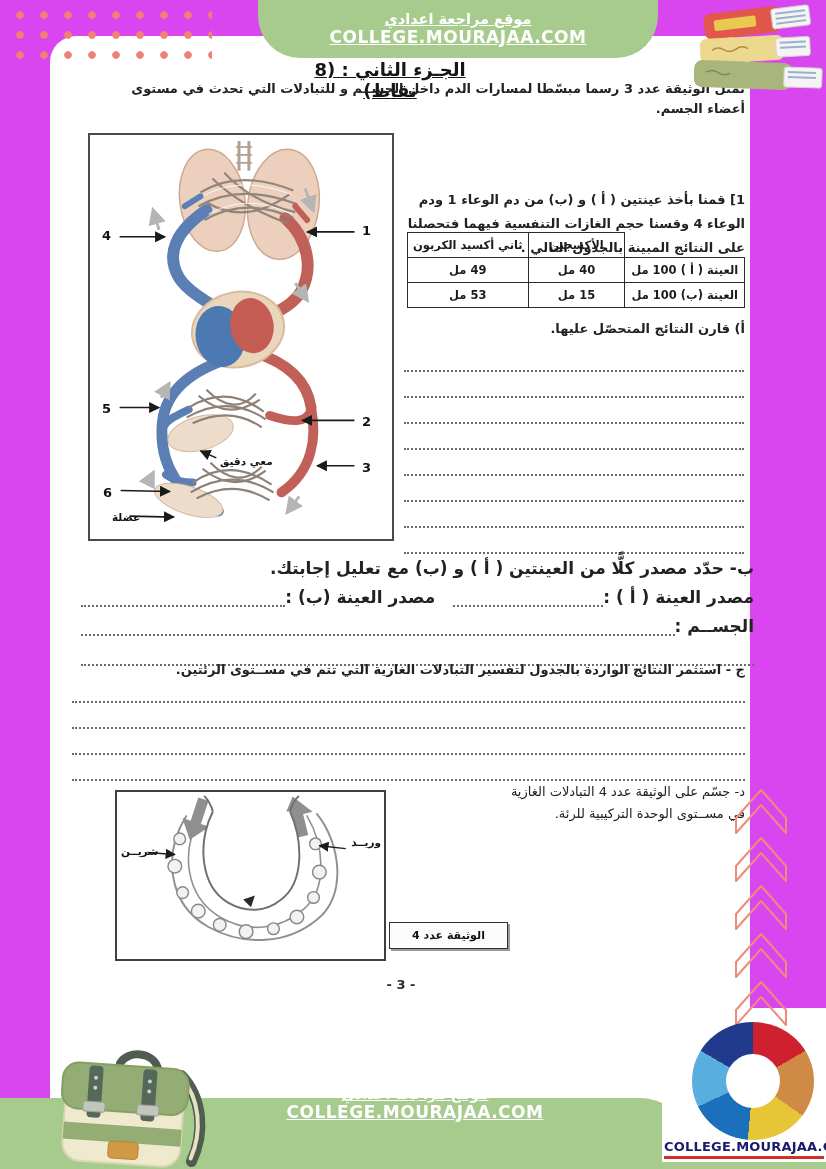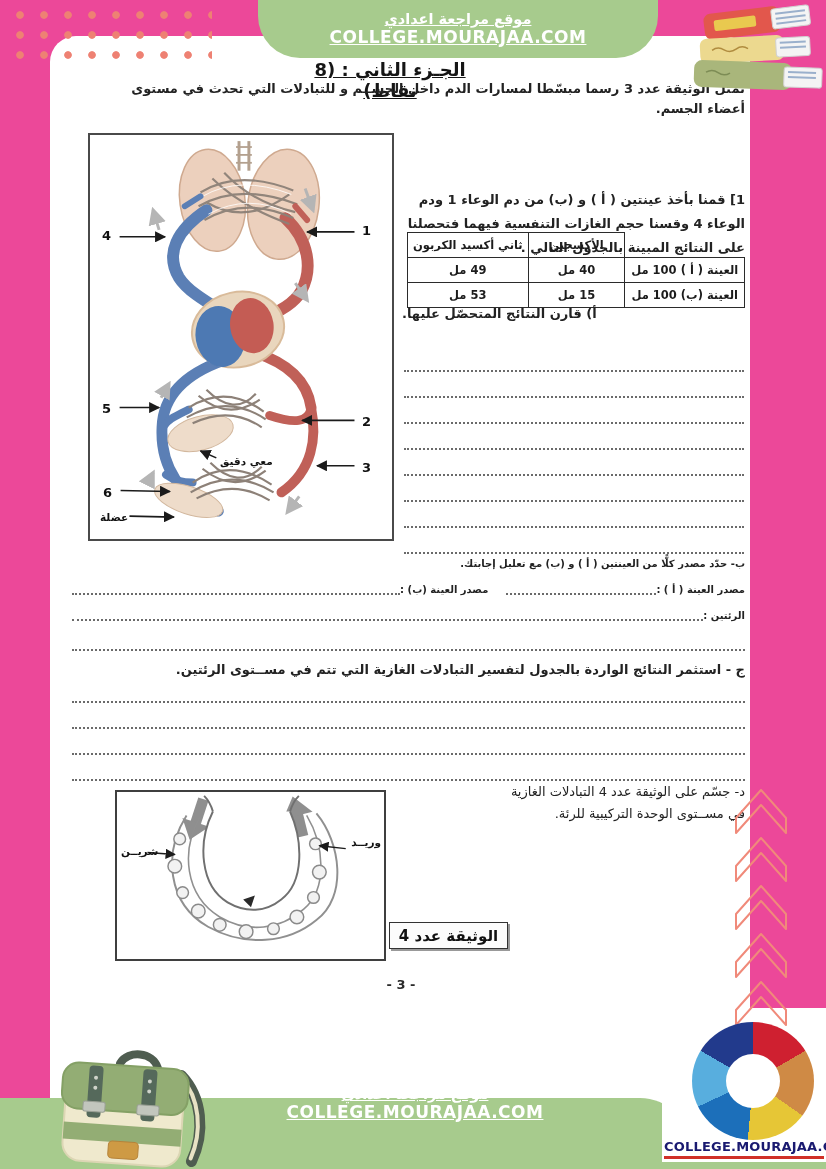--- a/index.html
+++ b/index.html
@@ -1,17 +1,17 @@
 <!DOCTYPE html>
 <html><head>
 <meta charset="utf-8">
 <style>
   html,body{margin:0;padding:0;}
   body{width:826px;height:1169px;font-family:"DejaVu Sans",sans-serif;}
-  .root{position:relative;width:826px;height:1169px;background:#ec4899;overflow:hidden;}
+  .root{position:relative;width:826px;height:1169px;background:#d946ef;overflow:hidden;}
 
   .white-card{position:absolute;left:50px;top:36px;width:700px;height:1069px;background:#ffffff;
     border-radius:26px 26px 0 0;z-index:1;}
 
   
   .header-tab{position:absolute;left:258px;top:0;width:400px;height:58px;background:#a7cb8d;
     border-radius:0 0 42px 42px;z-index:2;display:flex;flex-direction:column;align-items:center;justify-content:center;}
   .site-name{color:#ffffff;font-weight:bold;font-size:14.5px;text-decoration:underline;direction:rtl;}
   .site-url{color:#ffffff;font-weight:bold;font-size:17px;text-decoration:underline;letter-spacing:.5px;}
 
@@ -34,44 +34,44 @@
 
   .q1{position:absolute;left:402px;top:149px;width:343px;z-index:2;direction:rtl;text-align:right;
     font-weight:bold;font-size:13px;color:#222;line-height:1.85;margin-top:39px;}
 
   table.gas{position:absolute;left:407px;top:232px;width:338px;z-index:2;direction:rtl;
     border-collapse:collapse;font-size:11.5px;font-weight:bold;color:#1c1c1c;}
   table.gas th,table.gas td{border:1.6px solid #2b2b2b;text-align:center;padding:2px 3px;height:20px;}
   table.gas .noborder{border:none;}
   table.gas col.c1{width:120px;} table.gas col.c2{width:97px;} table.gas col.c3{width:121px;}
 
-  .qa{position:absolute;left:402px;top:306px;width:343px;z-index:2;direction:rtl;text-align:left;
+  .qa{position:absolute;left:402px;top:321px;width:343px;z-index:2;direction:rtl;text-align:right;
     font-weight:bold;font-size:13px;color:#222;}
   .ansA{position:absolute;left:404px;top:346px;width:340px;z-index:2;}
   .dotline{height:24px;border-bottom:2.2px dotted #6a6a6a;}
 
-  .qbBlock{position:absolute;left:72px;top:558px;width:673px;z-index:2;direction:rtl;
-    font-weight:bold;font-size:10px;color:#222;}
+  .qbBlock{position:absolute;left:81px;top:558px;width:673px;z-index:2;direction:rtl;
+    font-weight:bold;font-size:17px;color:#222;}
   .fillrow{display:flex;direction:rtl;align-items:flex-end;margin-top:9px;}
   .dotfill{border-bottom:2.2px dotted #6a6a6a;height:15px;}
   .w150{width:150px;} .flex1{flex:1;} .gap30{margin-right:18px;}
 
   .qcBlock{position:absolute;left:72px;top:662px;width:673px;z-index:2;direction:rtl;
     font-weight:bold;font-size:13px;color:#222;}
 
   .qd{position:absolute;left:404px;top:781px;width:341px;z-index:2;direction:rtl;text-align:right;
     font-weight:normal;font-size:13px;color:#222;line-height:1.7;}
 
   .d4box{position:absolute;left:115px;top:790px;width:271px;height:171px;border:2px solid #3f3f3f;
     background:#fff;z-index:2;box-sizing:border-box;}
   .d4box .slbl{position:absolute;font-weight:bold;font-size:10.5px;color:#111;direction:rtl;}
 
   .caption4{position:absolute;left:389px;top:922px;width:117px;height:25px;z-index:2;
     border:1.5px solid #333;box-shadow:2px 2px 0 rgba(0,0,0,.4);background:#fcfcfc;
-    display:flex;align-items:center;justify-content:center;direction:rtl;font-weight:bold;font-size:15px;color:#111;}
+    display:flex;align-items:center;justify-content:center;direction:rtl;font-weight:bold;font-size:11px;color:#111;}
 
   .pagenum{position:absolute;left:357px;top:977px;width:88px;z-index:2;text-align:center;
     font-weight:bold;font-size:13px;color:#2a2a2a;}
 
   .chevrons{position:absolute;left:733px;top:784px;width:60px;height:296px;z-index:4;}
 
   
   .footer-band{position:absolute;left:0;top:1098px;width:690px;height:71px;background:#a7cb8d;
     border-top-right-radius:50px;z-index:3;}
   .footer-texts{position:absolute;left:245px;top:1086px;width:340px;z-index:5;text-align:center;}
@@ -219,21 +219,21 @@
         <path d="M128,327 L112,320" marker-end="url(#ab)"></path>
       </g>
     </svg>
     <span class="num" style="left:272px;top:88px;">1</span>
     <span class="num" style="left:12px;top:93px;">4</span>
     <span class="num" style="left:272px;top:279px;">2</span>
     <span class="num" style="left:272px;top:325px;">3</span>
     <span class="num" style="left:12px;top:266px;">5</span>
     <span class="num" style="left:13px;top:350px;">6</span>
     <span class="slbl" style="left:130px;top:320px;">معي دقيق</span>
-    <span class="slbl" style="left:10px;top:376px;">عضلة</span>
+    <span class="slbl" style="left:22px;top:376px;">عضلة</span>
   </div>
 
   <div class="q1">1] قمنا بأخذ عينتين ( أ ) و (ب) من دم الوعاء 1 ودم الوعاء 4 وقسنا حجم الغازات التنفسية فيهما فتحصلنا على النتائج المبينة بالجدول التالي .</div>
 
   <table class="gas">
     <colgroup>
         <col class="c1">
         <col class="c2">
         <col class="c3">
       </colgroup>
@@ -270,21 +270,21 @@
 
   <div class="qbBlock">
     <div>ب- حدّد مصدر كلًّا من العينتين ( أ ) و (ب) مع تعليل إجابتك.</div>
     <div class="fillrow">
       <span>مصدر العينة ( أ ) :</span>
       <span class="dotfill w150"></span>
       <span class="gap30">مصدر العينة (ب) :</span>
       <span class="dotfill flex1"></span>
     </div>
     <div class="fillrow">
-      <span>الرئتين :</span>
+      <span>الجســم :</span>
       <span class="dotfill flex1"></span>
     </div>
     <div class="dotline" style="margin-top:4px;"></div>
   </div>
 
   <div class="qcBlock">
     <div>ج - استثمر النتائج الواردة بالجدول لتفسير التبادلات الغازية التي تتم في مســتوى الرئتين.</div>
     <div class="dotline"></div>
     <div class="dotline"></div>
     <div class="dotline"></div>

